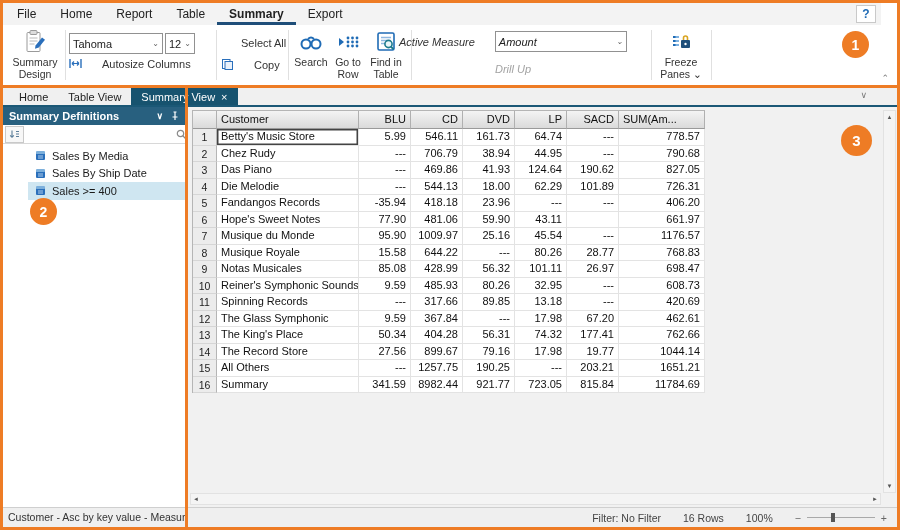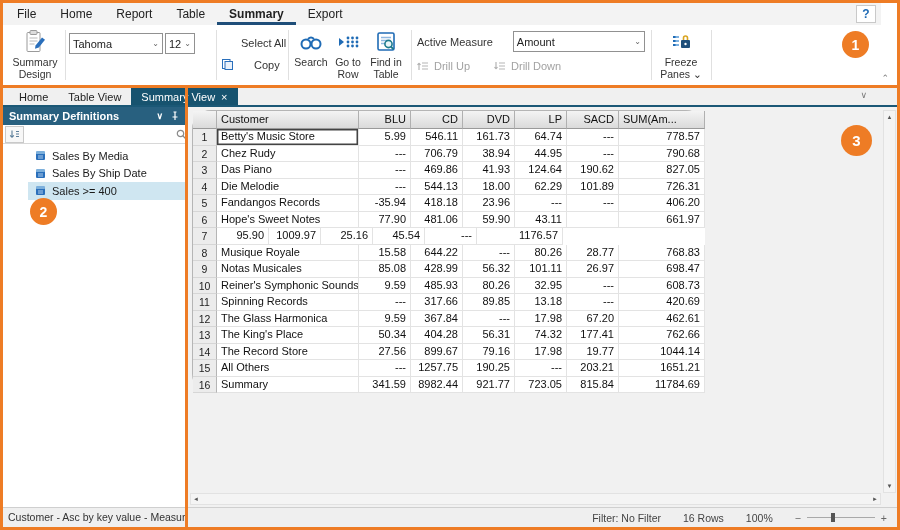--- a/index.html
+++ b/index.html
@@ -27,21 +27,21 @@
   .ribbon{position:absolute;left:0;right:0;top:22px;height:60px;background:#fff;}
   .rsep{position:absolute;top:5px;bottom:5px;width:1px;background:#e0e0e0;}
   .rgroup{position:absolute;top:3px;bottom:2px;}
   .bigbtn{display:flex;flex-direction:column;align-items:center;width:100%;height:100%;}
   .bigbtn .bicon{height:28px;display:flex;align-items:center;justify-content:center;}
   .blabel{font-size:10.5px;color:#333;line-height:12px;text-align:center;white-space:nowrap;}
   .smallrow{display:flex;align-items:center;gap:20px;font-size:11px;color:#333;height:15px;white-space:nowrap;}
   .combo{background:#fff;border:1px solid #919191;height:21px;font-size:11px;color:#222;
          display:flex;align-items:center;padding:0 3px;position:relative;}
   .combo .caret{margin-left:auto;font-size:8px;color:#666;line-height:8px;}
-  .gray{color:#a2a2a2;}
+  .gray{color:#a2a2a2;flex-direction:column;}
   .collapse-chevron{position:absolute;right:8px;bottom:2px;font-size:9px;color:#777;}
   
   .tabstrip{position:absolute;left:0;right:0;top:85px;height:19px;background:#f0f0f0;
             border-bottom:2px solid #1b5876;display:flex;align-items:stretch;font-size:11px;}
   .vtab{padding:0 10px;display:flex;align-items:center;color:#222;gap:6px;white-space:nowrap;}
   .vtab.active{background:#17536f;color:#fff;}
   .strip-chevron{position:absolute;right:28px;top:2px;font-size:9px;color:#777;}
   
   .sidebar{position:absolute;left:0;width:182px;top:104px;bottom:0;background:#fff;
            display:flex;flex-direction:column;}
@@ -53,21 +53,21 @@
             display:flex;align-items:center;justify-content:center;flex:none;}
   .sb-input{flex:1;height:17px;border:none;outline:none;font-size:11px;padding:0 4px;}
   .mag{flex:none;margin-right:4px;}
   .sb-list{flex:1;background:#fff;padding-top:3px;overflow:hidden;margin-left:25px;}
   .sitem{height:17.5px;display:flex;align-items:center;gap:6px;padding:0 7px;font-size:11px;color:#1a1a1a;white-space:nowrap;}
   .sitem.selected{background:#cfe6f1;}
   .sb-status{height:20px;flex:none;background:#efefef;border-top:1px solid #cfcfcf;
              font-size:10.5px;color:#333;line-height:19px;padding:0 5px;white-space:nowrap;overflow:hidden;}
   
   .rightpane{position:absolute;left:185px;right:0;top:104px;bottom:0;background:#f1f1f1;}
-  .tablewrap{position:absolute;left:4px;top:3px;border-left:1px solid #b5b5b5;border-top:1px solid #b5b5b5;border-radius:19px;}
+  .tablewrap{position:absolute;left:4px;top:3px;border-left:1px solid #b5b5b5;border-top:1px solid #b5b5b5;}
   .thead{display:flex;height:18px;background:linear-gradient(#f4f4f4,#d9d9d9);}
   .th{border-right:1px solid #b0b0b0;border-bottom:1px solid #9a9a9a;font-size:11px;color:#111;
       line-height:17px;padding:0 4px;white-space:nowrap;overflow:hidden;}
   .th.right{text-align:right;}
   .corner{width:24px;flex:none;}
   .trow{display:flex;height:16.5px;background:#fff;}
   .tn{width:24px;flex:none;background:#ececec;border-right:1px solid #b5b5b5;border-bottom:1px solid #d6d6d6;
       font-size:10.5px;color:#222;text-align:center;line-height:16px;}
   .td{border-right:1px solid #e3e3e3;border-bottom:1px solid #e3e3e3;font-size:11px;color:#111;
       line-height:15.5px;padding:0 4px;white-space:nowrap;overflow:hidden;}
@@ -130,20 +130,27 @@
     <div class="rgroup" style="left:66px;width:144px;">
       <div style="display:flex;gap:2px;margin-top:5px;">
         <div class="combo" style="width:94px;">
           <span>Tahoma</span>
           <span class="caret">⌄</span>
         </div>
         <div class="combo" style="width:30px;">
           <span>12</span>
           <span class="caret">⌄</span>
         </div>
+      </div>
+      <div class="smallrow" style="margin-top:2px;">
+        <svg width="13" height="13" viewBox="0 0 13 13">
+          <path d="M1 2 v9 M12 2 v9" stroke="#2a6fbb" stroke-width="1.4"></path>
+          <path d="M3 6.5 h7 M3 6.5 l2 -2 M3 6.5 l2 2 M10 6.5 l-2 -2 M10 6.5 l-2 2" stroke="#2a6fbb" stroke-width="1.2" fill="none"></path>
+        </svg>
+        <span>Autosize Columns</span>
       </div>
     </div>
     <div class="rsep" style="left:213px;"></div>
 
     <div class="rgroup" style="left:218px;width:64px;">
       <div class="smallrow" style="margin-top:7px;">
         <svg width="13" height="13" viewBox="0 0 13 13">
           <rect x="1" y="1" width="11" height="11" fill="#dce9f7" stroke="#2a6fbb"></rect>
           <path d="M1 4.5 h11 M1 8 h11 M4.5 1 v11" stroke="#2a6fbb" stroke-width="0.8"></path>
         </svg>
@@ -202,21 +209,21 @@
             <circle cx="14.5" cy="13" r="3.6" fill="#eaf6f8" stroke="#1d7a8c" stroke-width="1.6"></circle>
             <path d="M17 15.6 L19.5 18.2" stroke="#1d7a8c" stroke-width="2"></path>
           </svg>
         </span>
         <span class="blabel">Find in</span>
         <span class="blabel">Table</span>
       </div>
     </div>
     <div class="rsep" style="left:408px;"></div>
 
-    <div class="rgroup" style="left:414px;width:228px;">
+    <div class="rgroup" style="left:396px;width:228px;font-style:italic;">
       <div class="smallrow" style="margin-top:6px;">
         <span>Active Measure</span>
         <div class="combo" style="width:150px;">
           <span>Amount</span>
           <span class="caret">⌄</span>
         </div>
       </div>
       <div class="smallrow gray" style="margin-top:9px;gap:5px;">
         <svg width="12" height="12" viewBox="0 0 12 12">
           <path d="M5 3 h6 M5 6 h6 M5 9 h6" stroke="#b5b5b5" stroke-width="1.2"></path>
@@ -392,20 +399,21 @@
             <div class="td c-cust">Hope's Sweet Notes</div>
             <div class="td c-val right">77.90</div>
             <div class="td c-val right">481.06</div>
             <div class="td c-val right">59.90</div>
             <div class="td c-val right">43.11</div>
             <div class="td c-val right"></div>
             <div class="td c-sum right">661.97</div>
           </div>
           <div class="trow">
             <div class="tn">7</div>
+            <div class="td c-cust">Musique du Monde</div>
             <div class="td c-val right">95.90</div>
             <div class="td c-val right">1009.97</div>
             <div class="td c-val right">25.16</div>
             <div class="td c-val right">45.54</div>
             <div class="td c-val right">---</div>
             <div class="td c-sum right">1176.57</div>
           </div>
           <div class="trow">
             <div class="tn">8</div>
             <div class="td c-cust">Musique Royale</div>
@@ -441,21 +449,21 @@
             <div class="td c-cust">Spinning Records</div>
             <div class="td c-val right">---</div>
             <div class="td c-val right">317.66</div>
             <div class="td c-val right">89.85</div>
             <div class="td c-val right">13.18</div>
             <div class="td c-val right">---</div>
             <div class="td c-sum right">420.69</div>
           </div>
           <div class="trow">
             <div class="tn">12</div>
-            <div class="td c-cust">The Glass Harmonica</div>
+            <div class="td c-cust">The Glass Symphonic</div>
             <div class="td c-val right">9.59</div>
             <div class="td c-val right">367.84</div>
             <div class="td c-val right">---</div>
             <div class="td c-val right">17.98</div>
             <div class="td c-val right">67.20</div>
             <div class="td c-sum right">462.61</div>
           </div>
           <div class="trow">
             <div class="tn">13</div>
             <div class="td c-cust">The King's Place</div>

